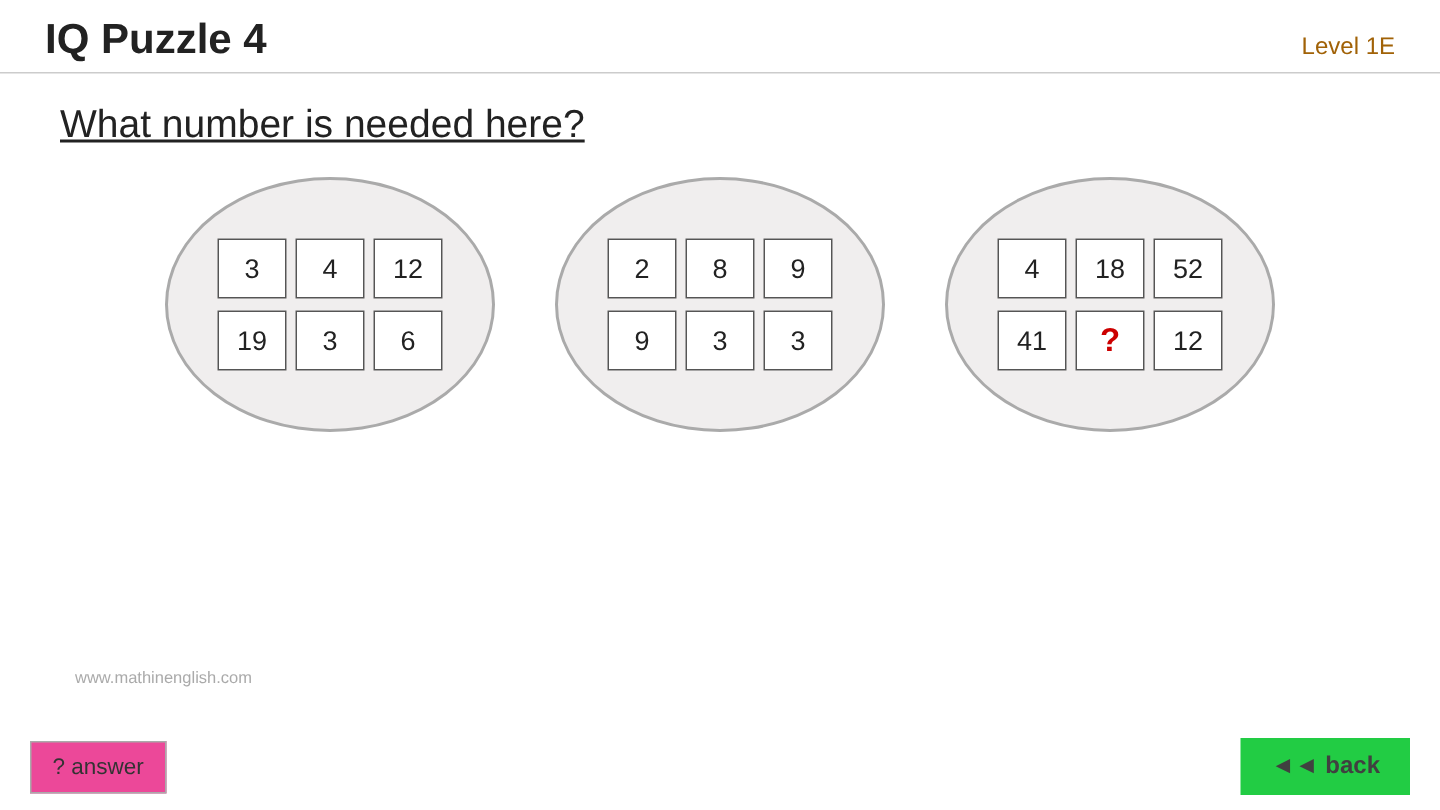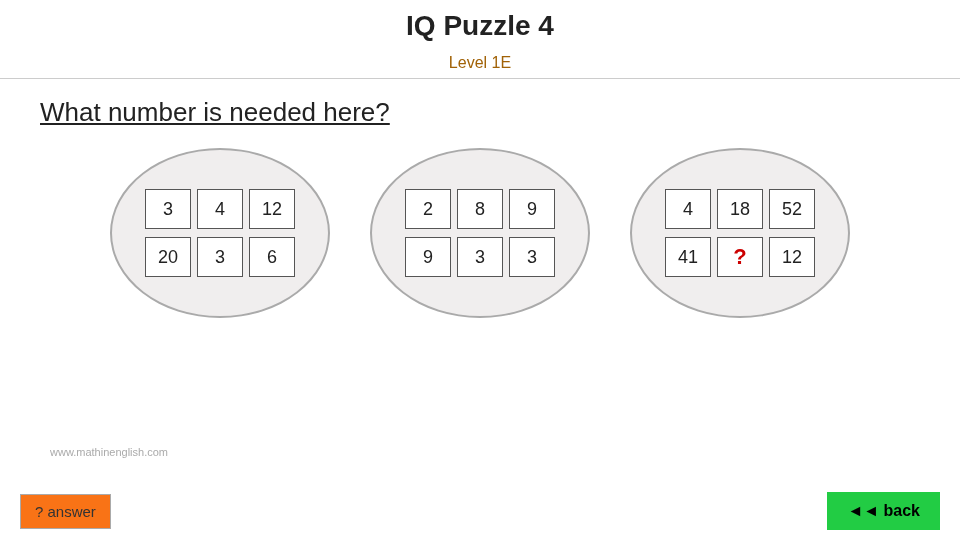--- a/index.html
+++ b/index.html
@@ -12,21 +12,20 @@
       position: relative;
     }
 
     
     #header {
       display: flex;
       justify-content: space-between;
       align-items: center;
       padding: 10px 30px 6px 30px;
       border-bottom: 1px solid #ccc;
-      flex-direction: column;
     }
     #title {
       font-size: 28px;
       font-weight: bold;
       color: #222;
     }
     #level {
       font-size: 16px;
       color: #a16207;
       margin-top: 12px;
@@ -103,35 +102,35 @@
       bottom: 10px;
       left: 0;
       right: 0;
       display: flex;
       justify-content: space-between;
       align-items: center;
       padding: 0 20px;
     }
 
     .btn-answer {
-      background: #f97316;
+      background: #ec4899;
       border: 1px solid #aaa;
       padding: 8px 14px;
       font-size: 15px;
       color: #333;
       cursor: pointer;
     }
 
     .btn-nav {
       background: #22cc44;
       border: none;
       padding: 10px 20px;
       font-size: 16px;
       font-weight: bold;
-      color: #000000;
+      color: #404040;
       cursor: pointer;
       display: flex;
       align-items: center;
       gap: 6px;
     }
 
     .nav-group {
       display: flex;
       gap: 6px;
     }
@@ -148,21 +147,21 @@
 
 <div id="puzzles">
 
   <div class="oval">
     <div class="grid-row">
       <div class="cell">3</div>
       <div class="cell">4</div>
       <div class="cell">12</div>
     </div>
     <div class="grid-row">
-      <div class="cell">20</div>
+      <div class="cell">19</div>
       <div class="cell">3</div>
       <div class="cell">6</div>
     </div>
   </div>
 
   <div class="oval">
     <div class="grid-row">
       <div class="cell">2</div>
       <div class="cell">8</div>
       <div class="cell">9</div>

